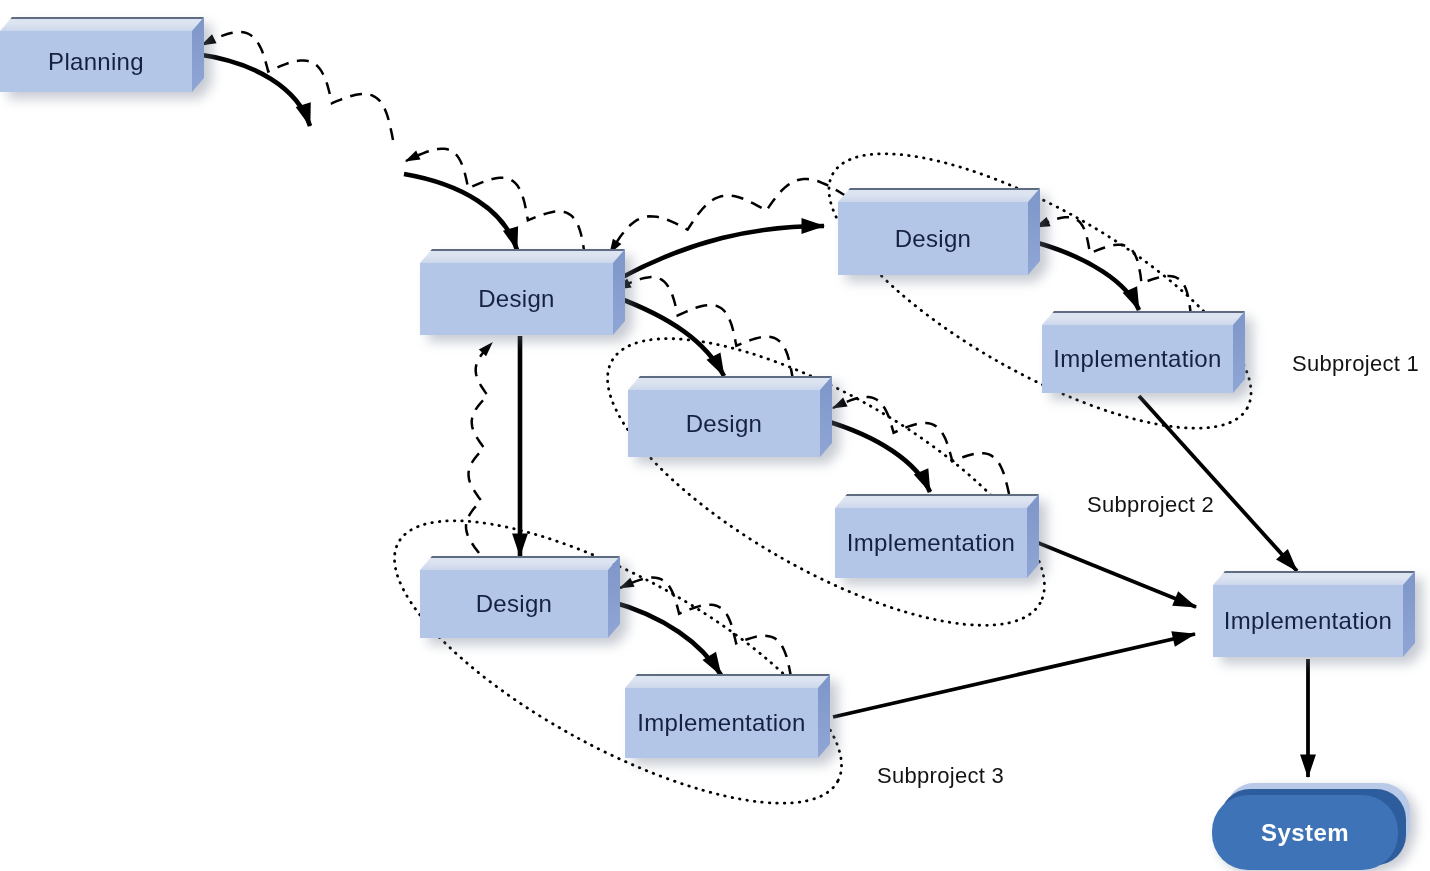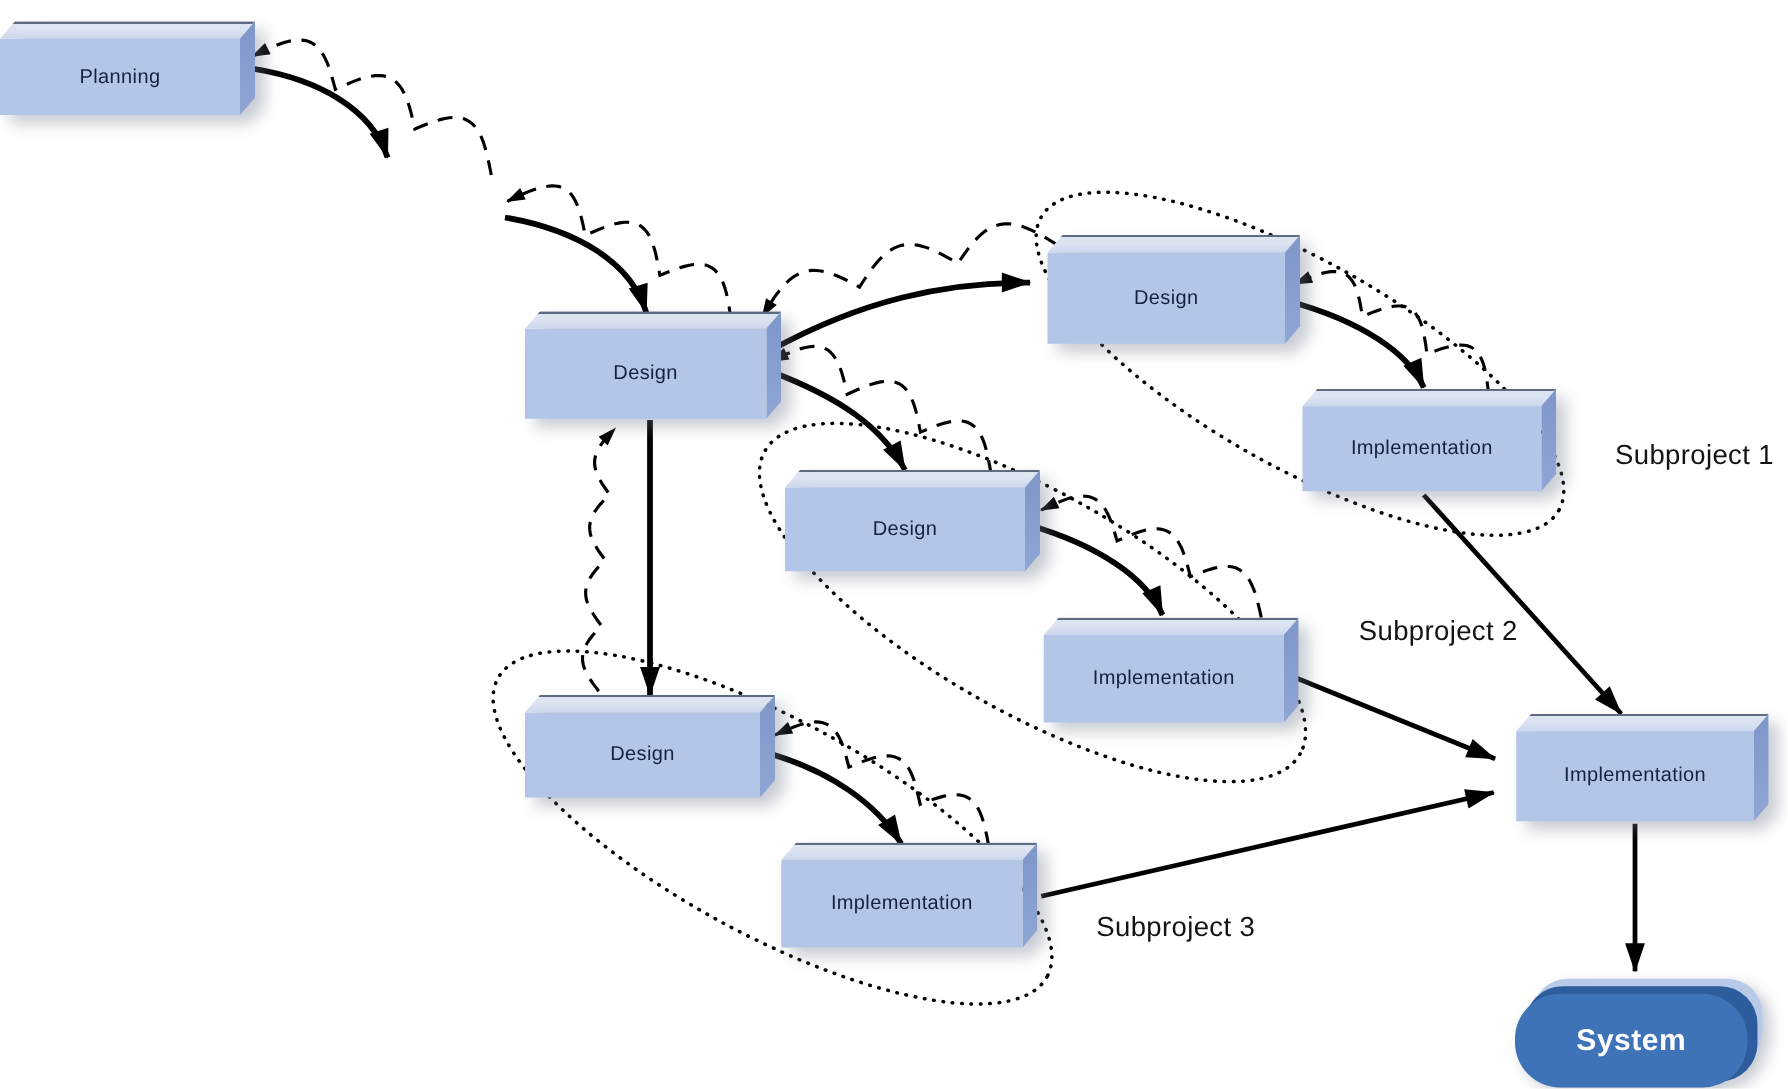--- a/index.html
+++ b/index.html
@@ -16,21 +16,21 @@
   svg .dash{fill:none;stroke:var(--arrow,#000);stroke-width:2.5px;stroke-dasharray:12 8.5;}
   svg .dot{fill:none;stroke:var(--arrow,#000);stroke-width:2.8px;stroke-dasharray:0.5 7;stroke-linecap:round;}
   svg marker path{fill:var(--arrow,#000);}
 
   
   .node{position:absolute;filter:drop-shadow(8px 7px 6px rgba(110,120,140,.38));}
   .node .front{
     position:absolute;inset:0;
     background:var(--box-front,#b3c6e8);
     display:flex;align-items:center;justify-content:center;
-    font-size:16px;color:var(--box-text,#16213f);
+    font-size:24px;color:var(--box-text,#16213f);
     letter-spacing:.3px;
   }
   .node .top{
     position:absolute;left:0;top:-14px;height:14px;width:calc(100% + 12px);
     background:linear-gradient(180deg,var(--box-top-edge,#5f6b80) 0 2px,#dde4f1 2px 45%,var(--box-top,#ccd7ec) 100%);
     clip-path:polygon(12px 0,100% 0,calc(100% - 12px) 100%,0 100%);
   }
   .node .side{
     position:absolute;top:-14px;right:-12px;width:12px;height:calc(100% + 14px);
     background:linear-gradient(180deg,#7e96c8,var(--box-side,#8fa6d5));
@@ -161,15 +161,15 @@
   </div>
 
   <div class="system" style="left:1212px;top:783px;width:198px;height:96px">
     <div class="back"></div>
     <div class="mid"></div>
     <div class="frontr">System</div>
   </div>
 
   <div class="grouplabel" style="left:1292px;top:351px">Subproject 1</div>
   <div class="grouplabel" style="left:1087px;top:492px">Subproject 2</div>
-  <div class="grouplabel" style="left:877px;top:729px">Subproject 3</div>
+  <div class="grouplabel" style="left:877px;top:763px">Subproject 3</div>
 
 </div>
 
 </body></html>

